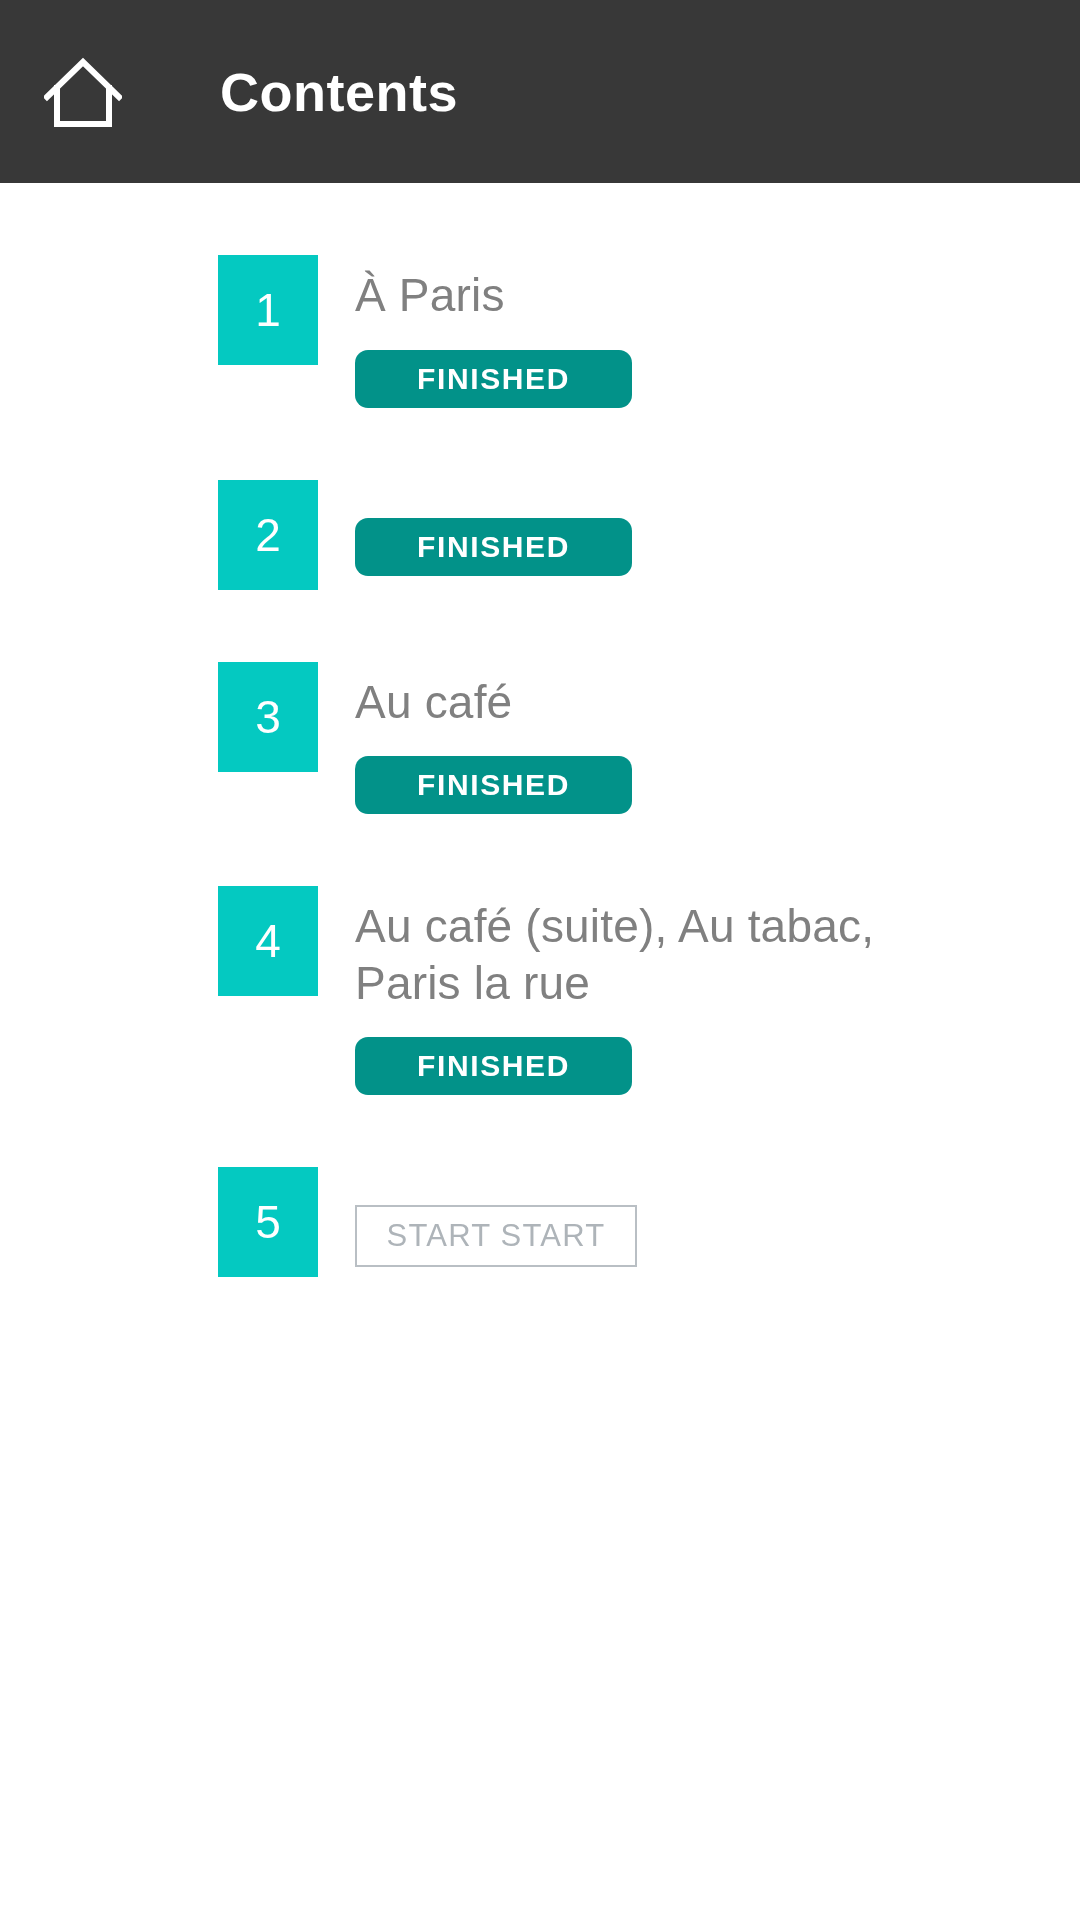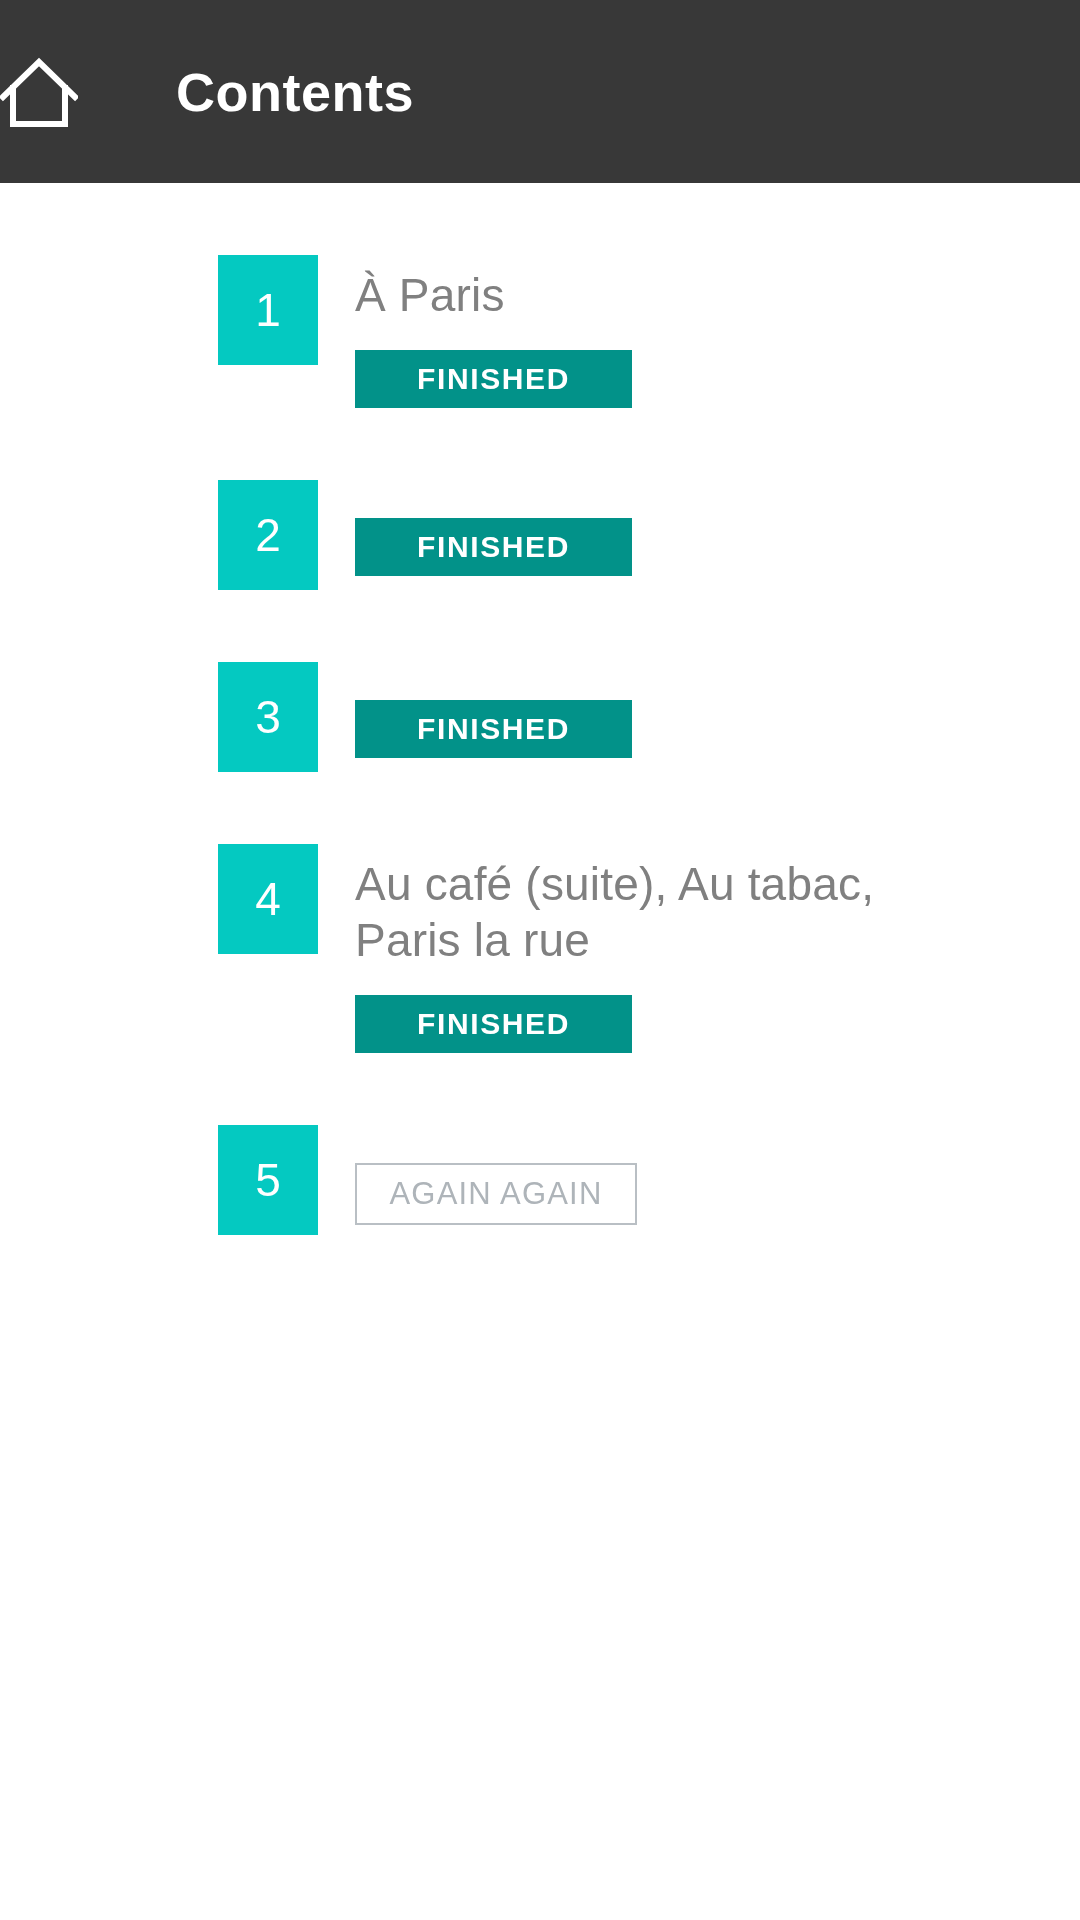--- a/index.html
+++ b/index.html
@@ -10,20 +10,21 @@
     overflow:hidden;
   }
 
   
   .header {
     width:1080px;
     height:183px;
     background:#383838;
     display:flex;
     align-items:center;
+    padding-left:44px;
   }
   .home-icon {
     width:78px;
     height:72px;
     flex:0 0 auto;
     display:block;
   }
   .header-title {
     color:#ffffff;
     font-size:54px;
@@ -78,20 +79,21 @@
     display:inline-flex;
     align-items:center;
     justify-content:center;
     width:277px;
     height:58px;
     background:#029289;
     color:#ffffff;
     font-size:30px;
     font-weight:bold;
     letter-spacing:1.6px;
+    border-radius:13px;
   }
   .status-start-again {
     display:inline-flex;
     align-items:center;
     justify-content:center;
     width:282px;
     height:62px;
     background:#ffffff;
     border:2px solid #b9bfc4;
     color:#aeb4b9;
@@ -134,20 +136,21 @@
         <span class="status-finished">FINISHED</span>
       </div>
     </div>
   </div>
 
   <div class="content-item">
     <div class="item-number-badge">
       <span class="item-number">3</span>
     </div>
     <div class="item-body">
+      <div class="item-title">Au café</div>
       <div class="status-row">
         <span class="status-finished">FINISHED</span>
       </div>
     </div>
   </div>
 
   <div class="content-item">
     <div class="item-number-badge">
       <span class="item-number">4</span>
     </div>
@@ -158,18 +161,18 @@
       </div>
     </div>
   </div>
 
   <div class="content-item">
     <div class="item-number-badge">
       <span class="item-number">5</span>
     </div>
     <div class="item-body">
       <div class="status-row">
-        <span class="status-start-again">AGAIN AGAIN</span>
+        <span class="status-start-again">START START</span>
       </div>
     </div>
   </div>
 
 </div>
 
 </body></html>

